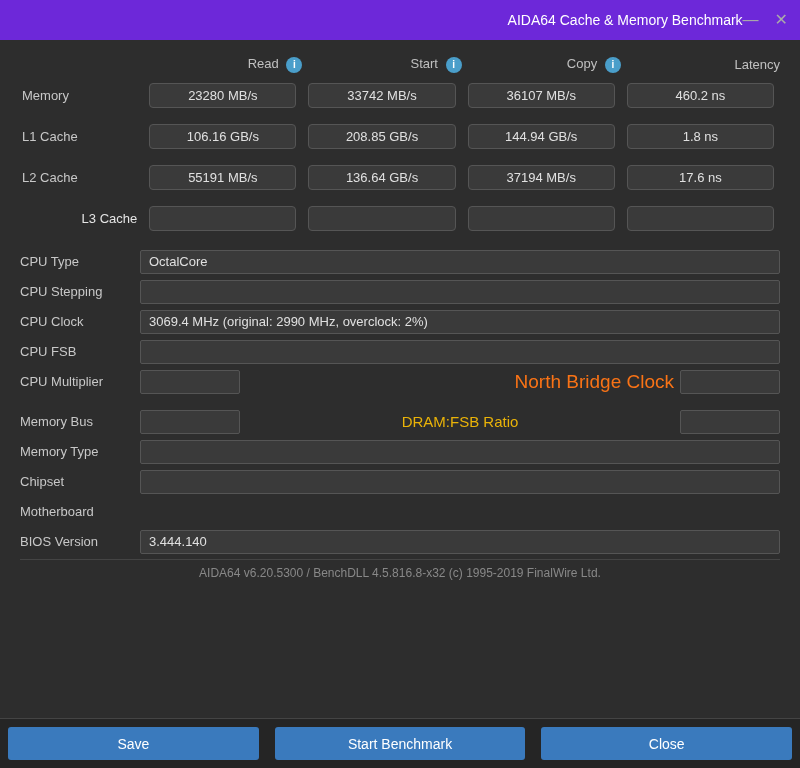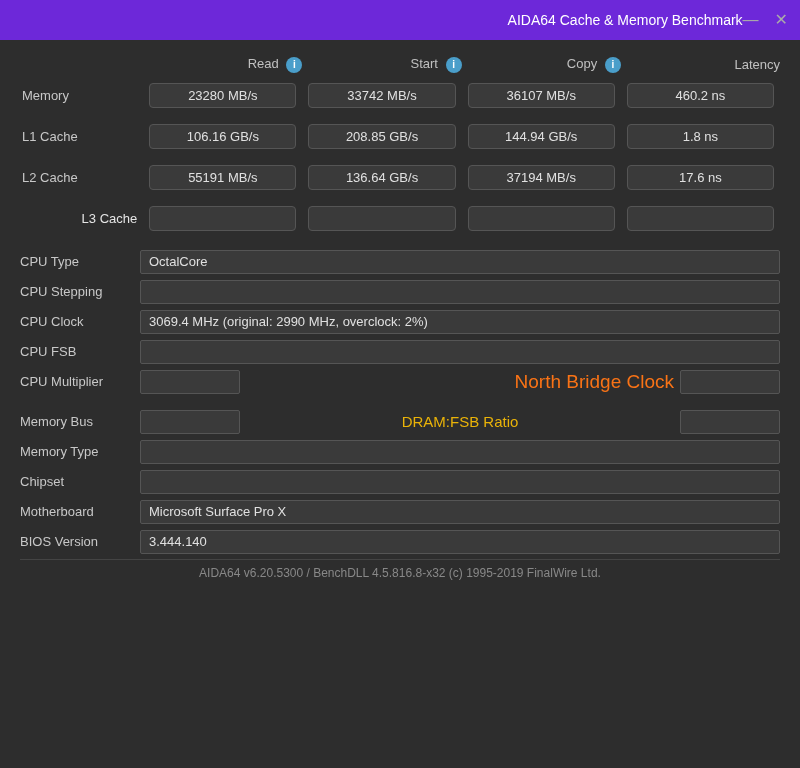--- a/index.html
+++ b/index.html
@@ -371,30 +371,32 @@
 
       <div class="info-row">
         <span class="info-label">Chipset</span>
         <div class="info-value">
           <div class="info-box w-full empty"></div>
         </div>
       </div>
 
       <div class="info-row">
         <span class="info-label">Motherboard</span>
-        <div class="info-value">
-          <div class="info-box w-full">Microsoft Surface Pro X</div>
-        </div>
       </div>
 
       <div class="info-row">
         <span class="info-label">BIOS Version</span>
         <div class="info-value">
           <div class="info-box w-full">3.444.140</div>
         </div>
       </div>
 
     </div>
 
     <div class="footer-text">AIDA64 v6.20.5300 / BenchDLL 4.5.816.8-x32  (c) 1995-2019 FinalWire Ltd.</div>
   </div>
 
+  <div class="button-bar">
+    <button class="bar-btn">Save</button>
+    <button class="bar-btn">Start Benchmark</button>
+    <button class="bar-btn">Close</button>
+  </div>
 </div>
 
 </body></html>

